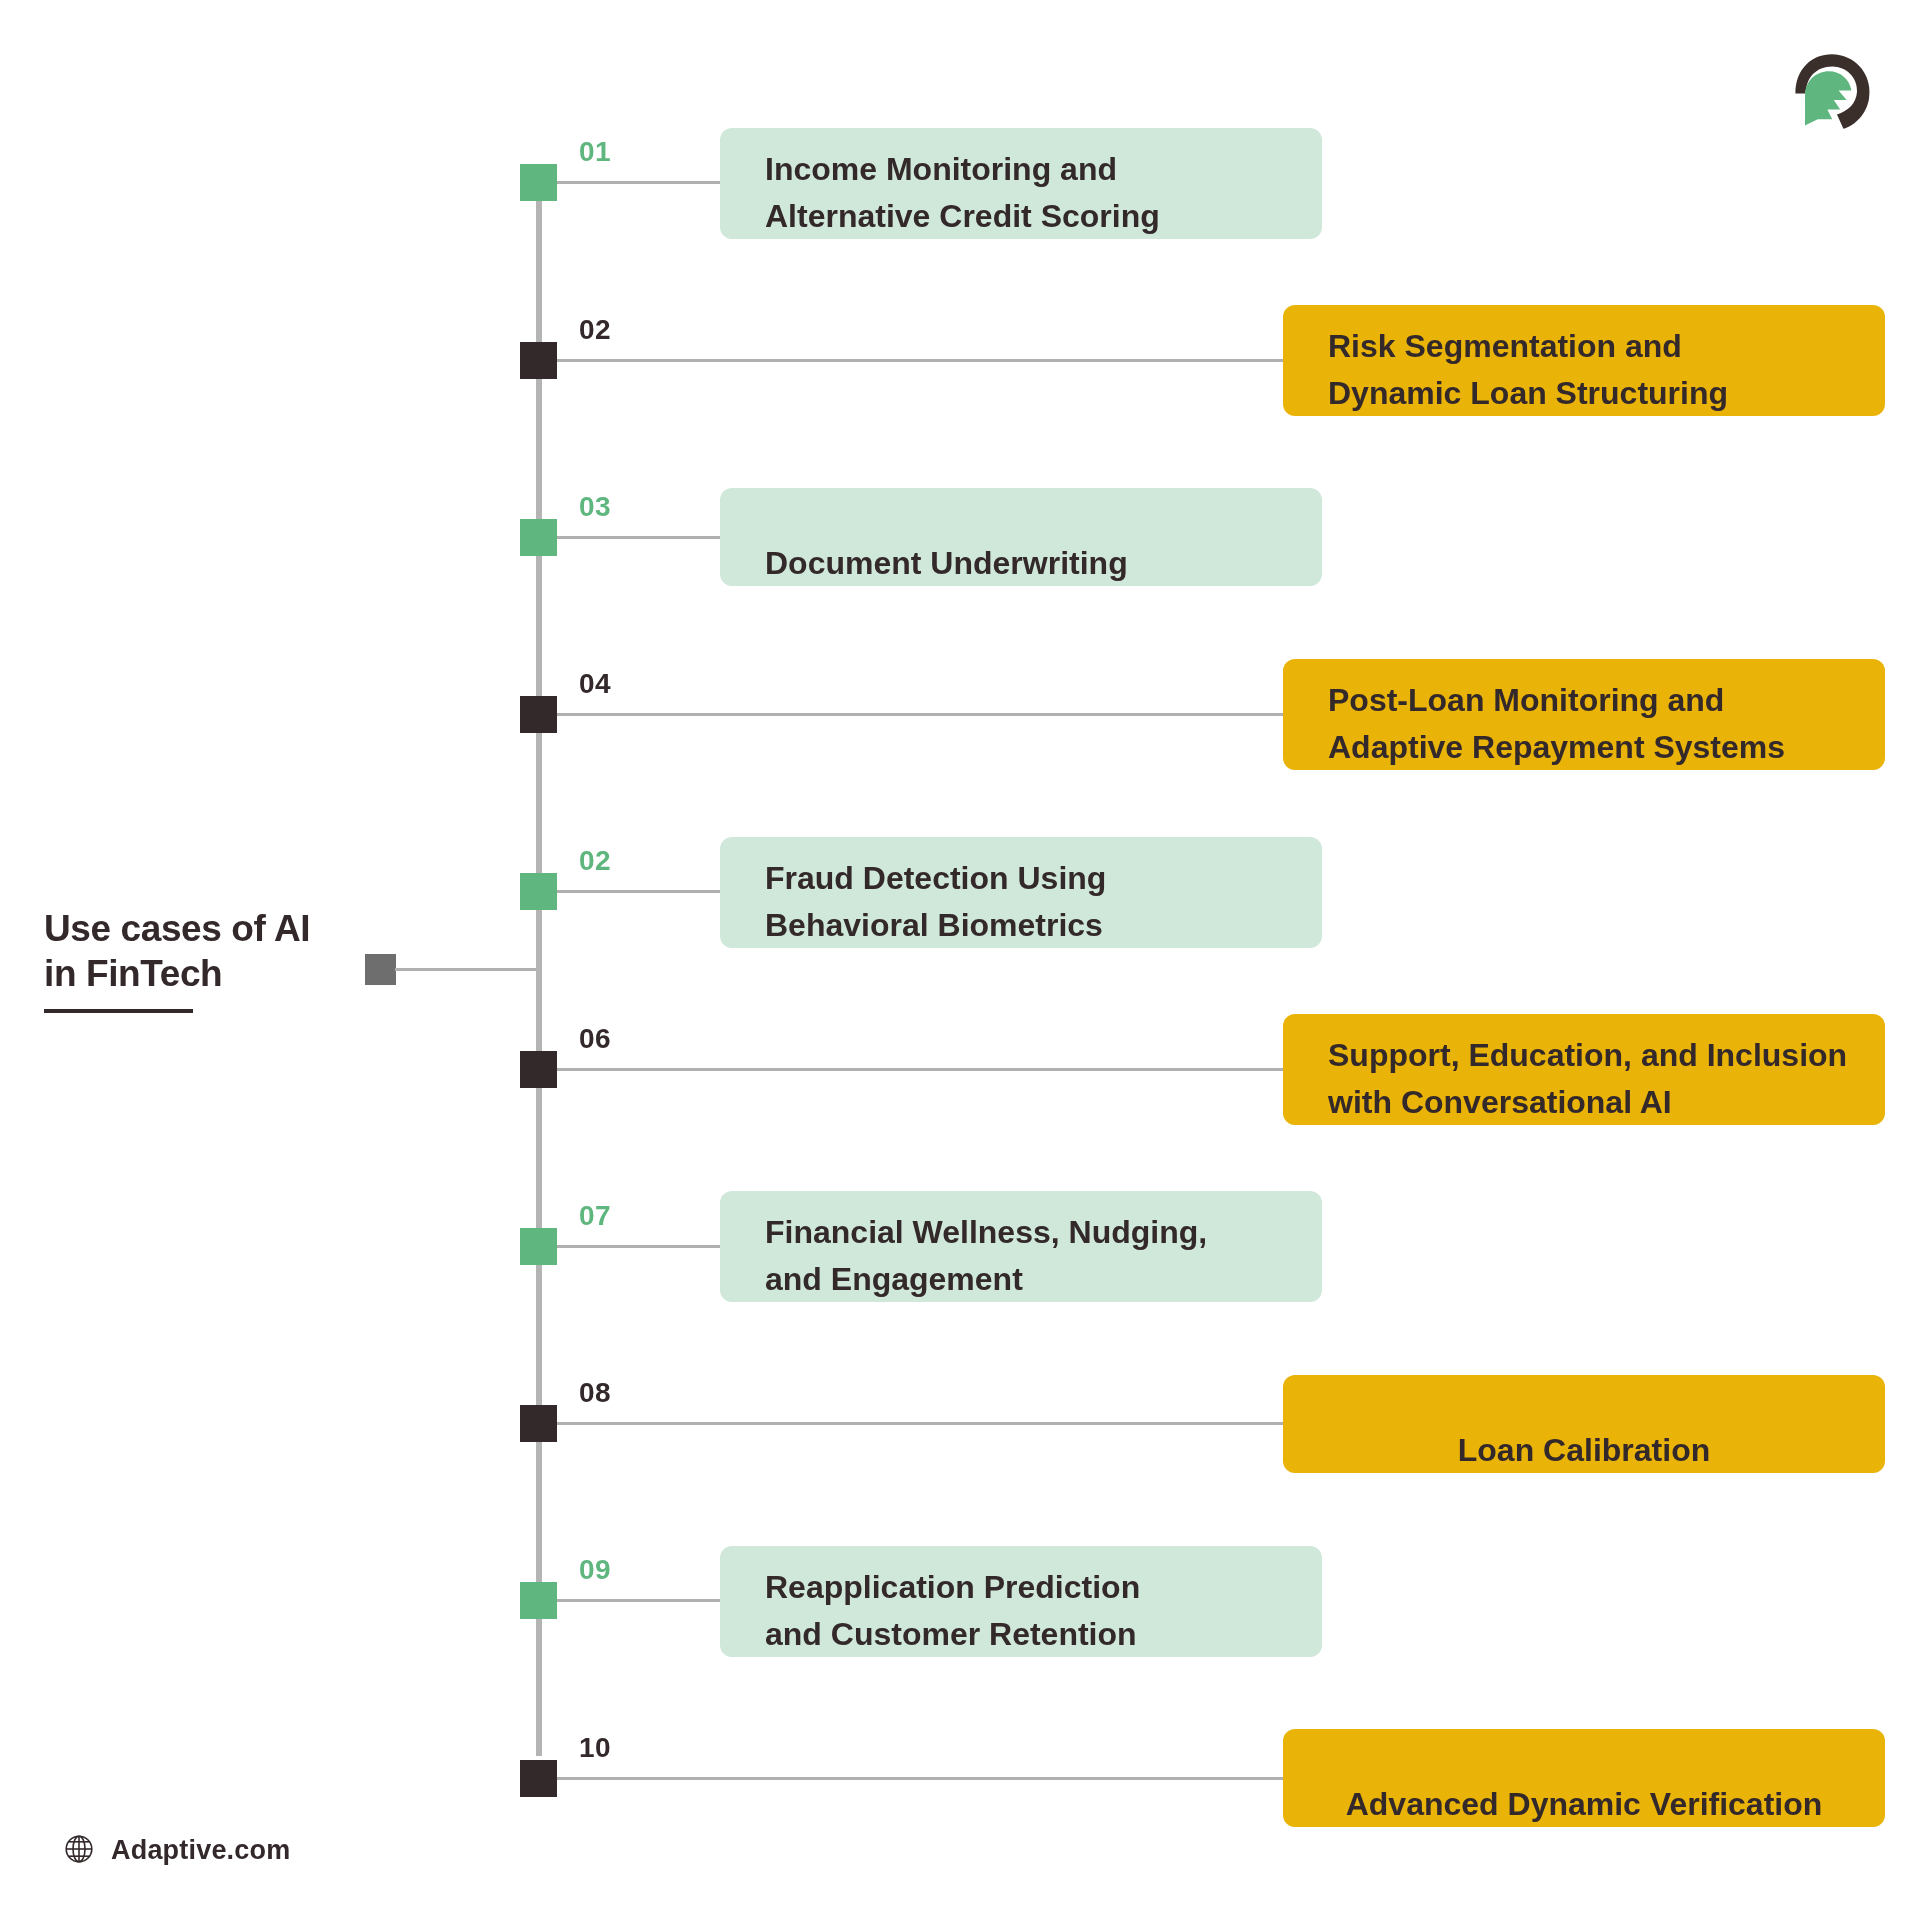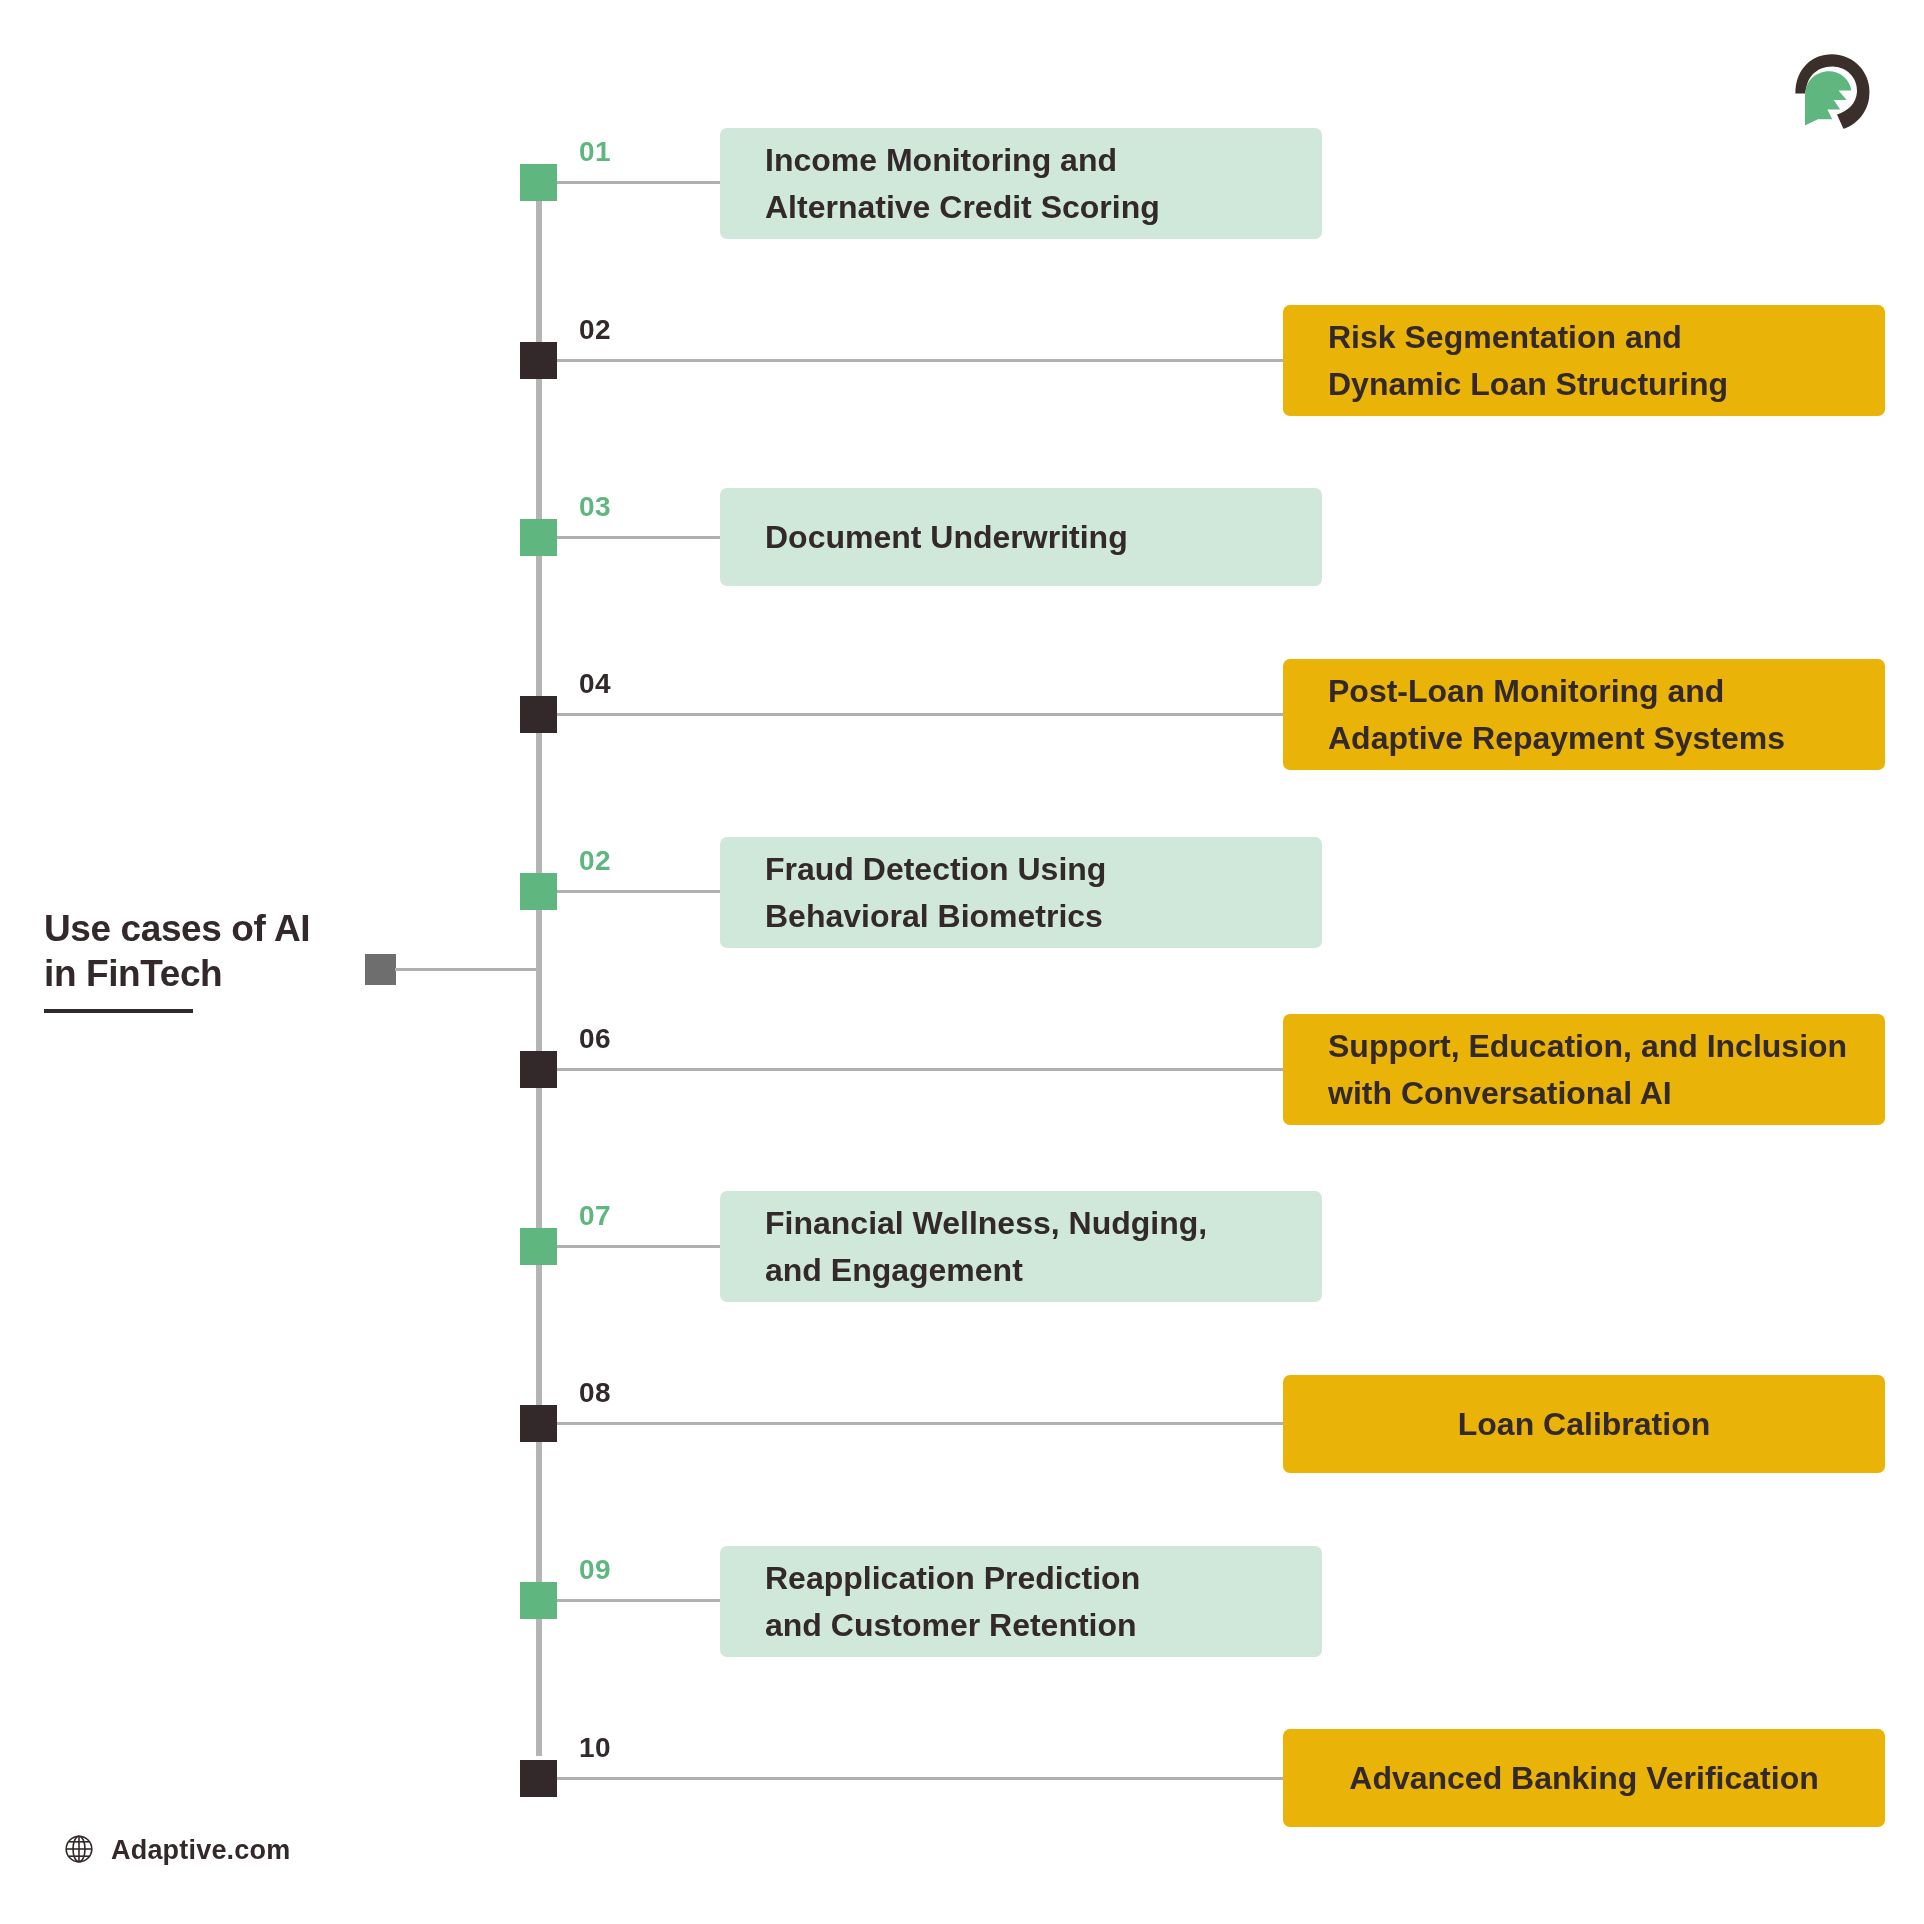--- a/index.html
+++ b/index.html
@@ -51,22 +51,22 @@
     position:absolute;
     font-size:28px; font-weight:700; letter-spacing:0.4px;
   }
   .num.green { color:#5fb67f; }
   .num.dark  { color:#33292a; }
 
   .connector { position:absolute; height:3.2px; background:#b0b0b0; }
 
   .card {
     position:absolute;
-    border-radius:7px;
-    display:flex; align-items:center;
+    border-radius:12px;
+    display:flex; align-items:flex-end;
   }
   .card.green { background:#cfe8da; }
   .card.grey  { background:#eab308; }
 
   .card-text {
     font-size:32px; font-weight:700; color:#33292a;
     line-height:1.45; white-space:pre-line;
   }
   .card.left-pad  .card-text { padding-left:45px; }
   .card.centered  { justify-content:center; }
@@ -180,21 +180,21 @@
       <div class="card green left-pad" style="left: 720px; top: 1546px; width: 602px; height: 111px;">
         <div class="card-text">Reapplication Prediction
 and Customer Retention</div>
       </div>
     </div>
     <div class="row" style="top: 0px;">
       <div class="node dark" style="left: 520px; top: 1760px;"></div>
       <div class="num dark" style="left: 579px; top: 1732px;">10</div>
       <div class="connector" style="left: 557px; top: 1777px; width: 727px;"></div>
       <div class="card grey centered" style="left: 1283px; top: 1729px; width: 602px; height: 98px;">
-        <div class="card-text">Advanced Banking Verification</div>
+        <div class="card-text">Advanced Dynamic Verification</div>
       </div>
     </div>
   </div>
 
 <div class="footer">
   <span>
     <svg width="32" height="32" viewBox="0 0 40 40" aria-hidden="true">
       <circle cx="20" cy="20" r="16" fill="none" stroke="#33292a" stroke-width="2"></circle>
       <ellipse cx="20" cy="20" rx="7.5" ry="16" fill="none" stroke="#33292a" stroke-width="2"></ellipse>
       <line x1="4" y1="20" x2="36" y2="20" stroke="#33292a" stroke-width="2"></line>

